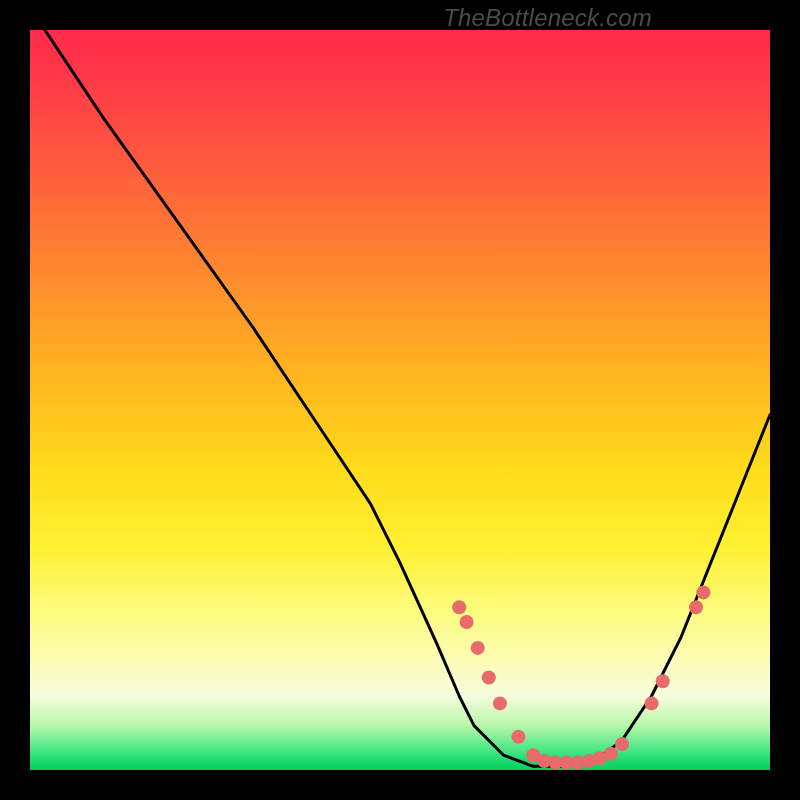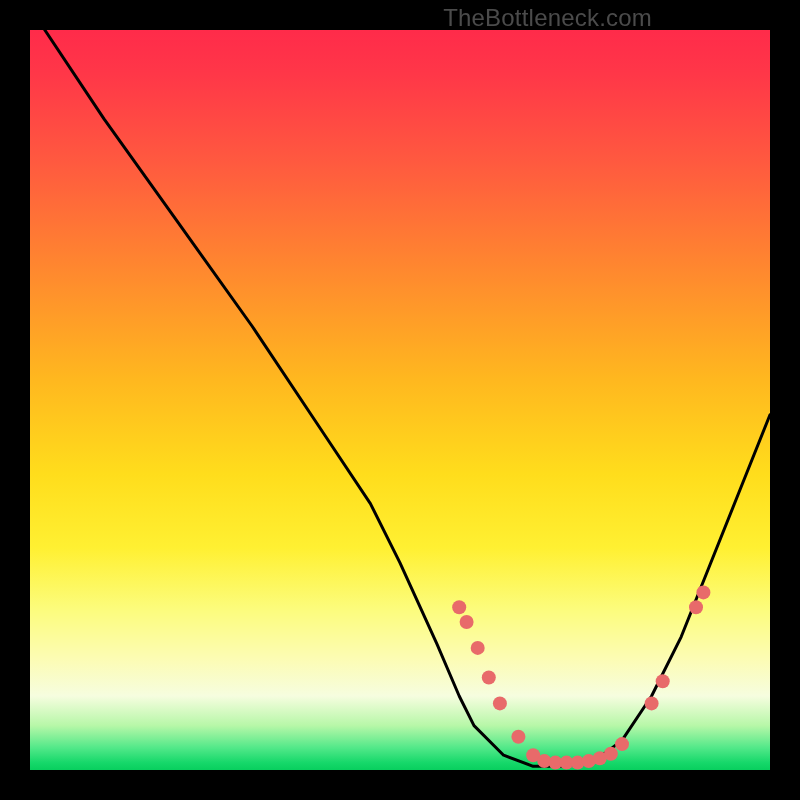--- a/index.html
+++ b/index.html
@@ -11,20 +11,21 @@
     font-family: Arial, Helvetica, sans-serif;
     overflow: hidden;
   }
   .frame {
     position: absolute;
     left: 0;
     top: 0;
     width: 664px;
     height: 800px;
     background: #000;
+    font-style: italic;
   }
   .plot {
     position: absolute;
     left: 30px;
     top: 30px;
     width: 740px;
     height: 740px;
     background: linear-gradient(to bottom,
       #ff2b4a 0%,
       #ff3748 6%,

